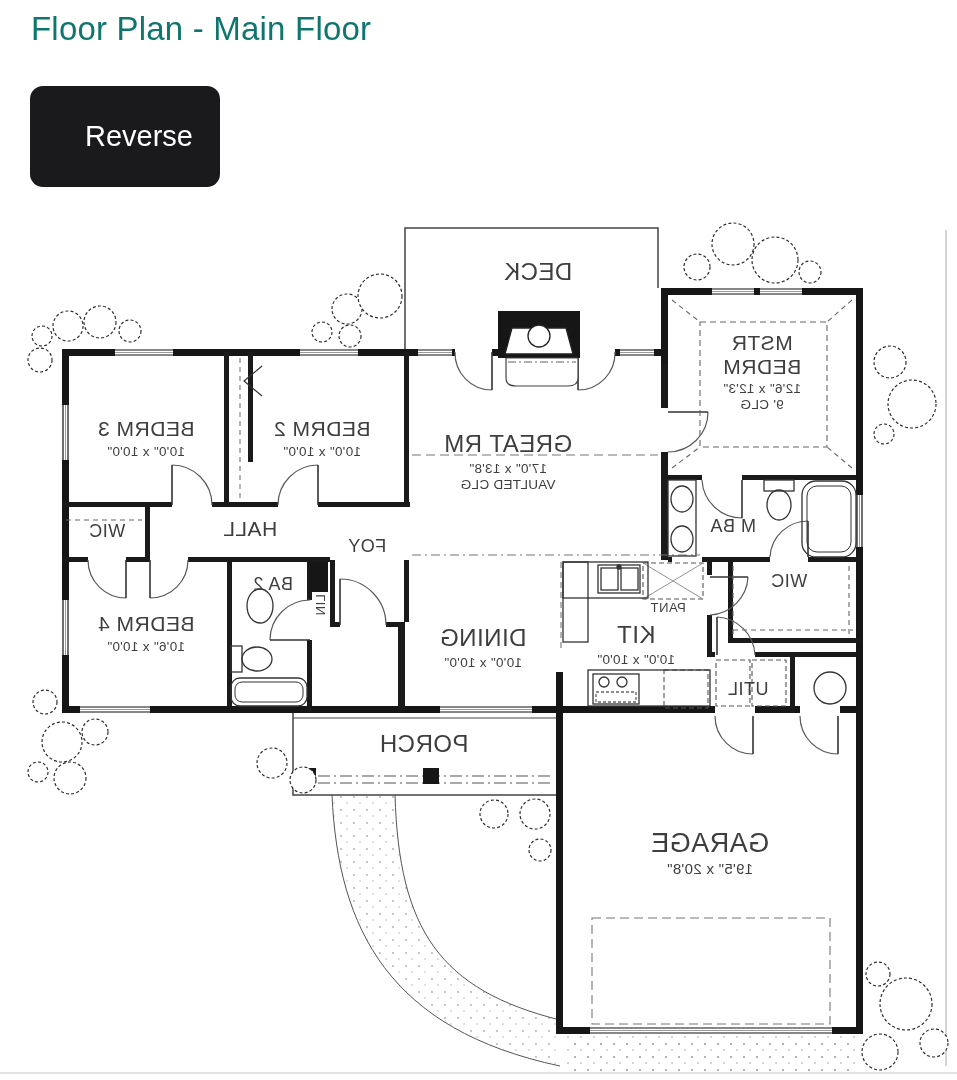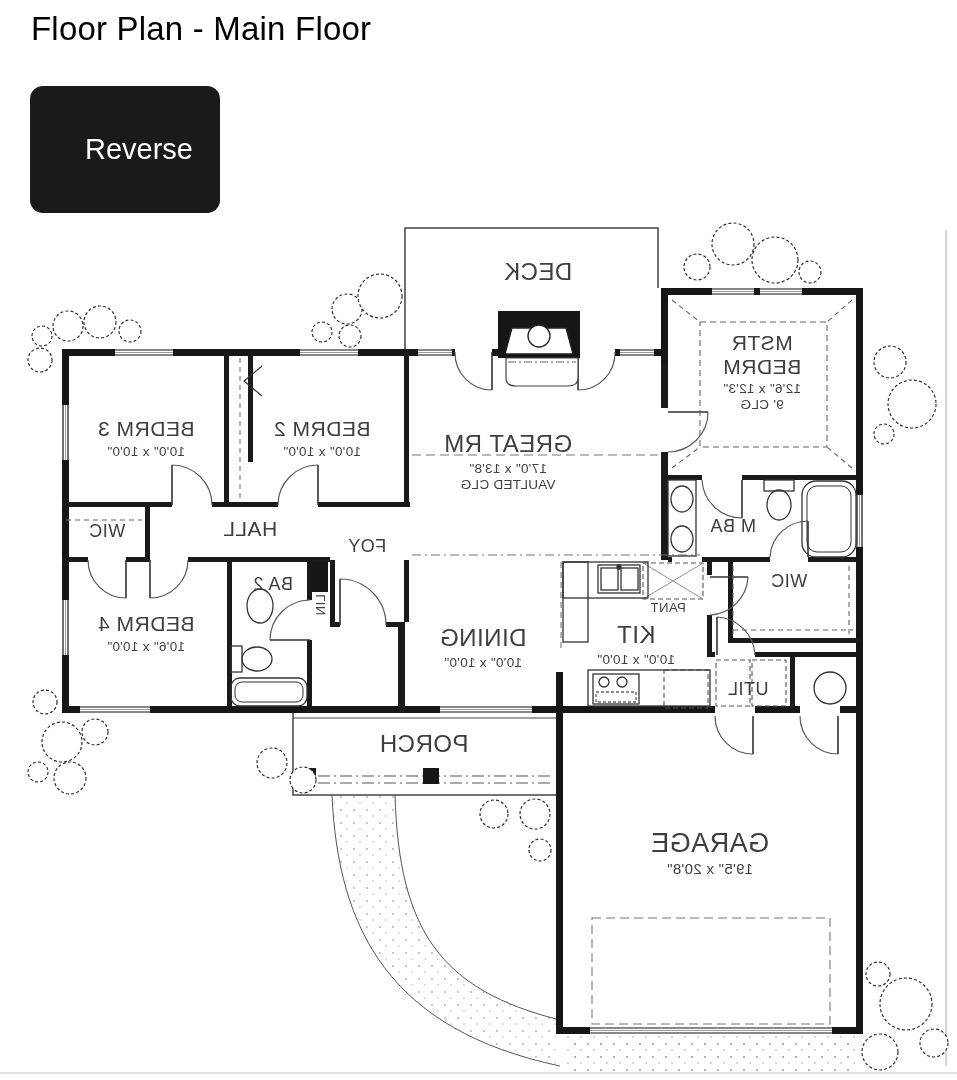--- a/index.html
+++ b/index.html
@@ -2,24 +2,24 @@
 <html><head>
 <meta charset="utf-8">
 <style>
   html,body{margin:0;padding:0;}
   body{
     width:957px;height:1080px;position:relative;background:#fff;
     font-family:"Liberation Sans",sans-serif;overflow:hidden;
   }
   .page-title{
     position:absolute;left:31px;top:10px;margin:0;
-    font-size:33px;font-weight:500;color:#000000;letter-spacing:.2px;
+    font-size:33px;font-weight:500;color:#0f766e;letter-spacing:.2px;
   }
   .reverse-btn{
-    position:absolute;left:30px;top:86px;width:190px;height:127px;
+    position:absolute;left:30px;top:86px;width:190px;height:101px;
     background:#1a1a1d;color:#fdfdfd;border:none;border-radius:13px;
     font-family:"Liberation Sans",sans-serif;font-size:29px;cursor:pointer;
     display:flex;align-items:center;justify-content:center;padding-left:34px;
   }
   .plan{position:absolute;left:0;top:0;width:957px;height:1080px;}
   .plan svg{position:absolute;left:0;top:0;}
   .mlabel{
     position:absolute;transform:translate(-50%,-50%) scaleX(-1);
     text-align:center;color:#3e3e3e;white-space:nowrap;line-height:1.12;
   }

